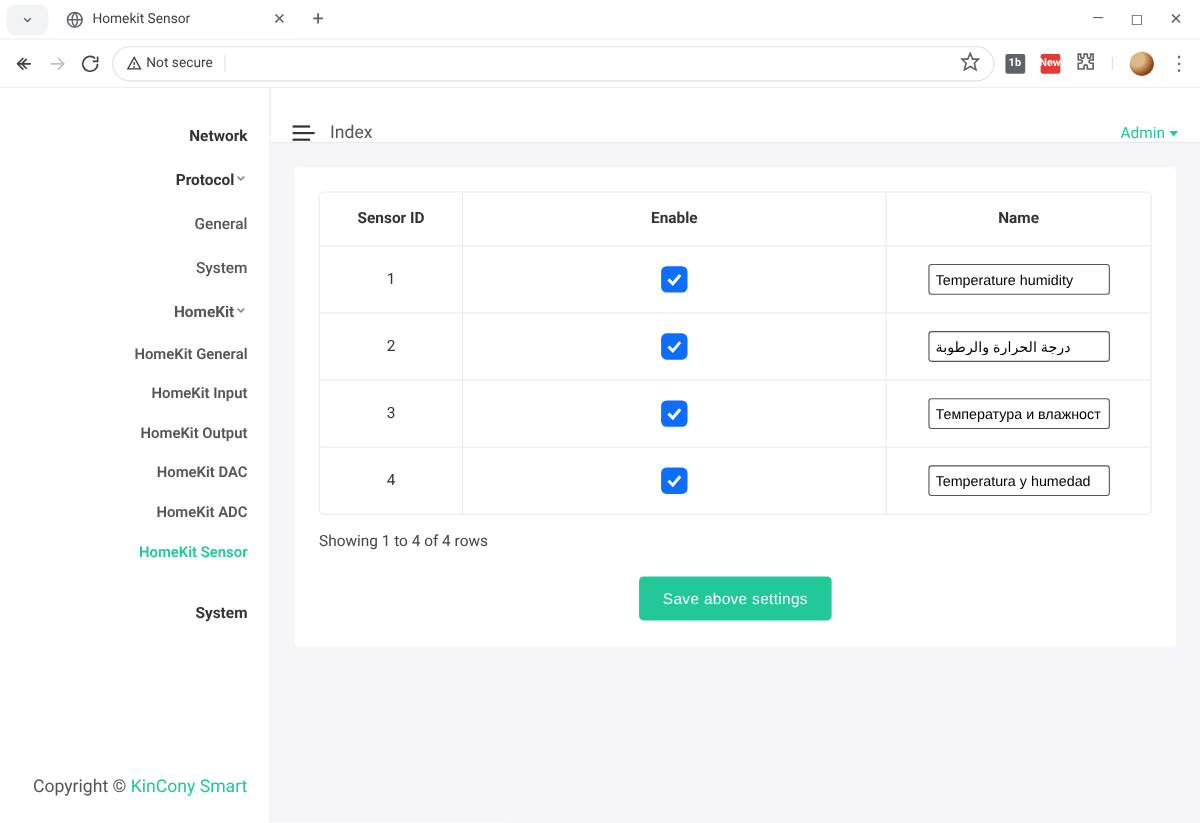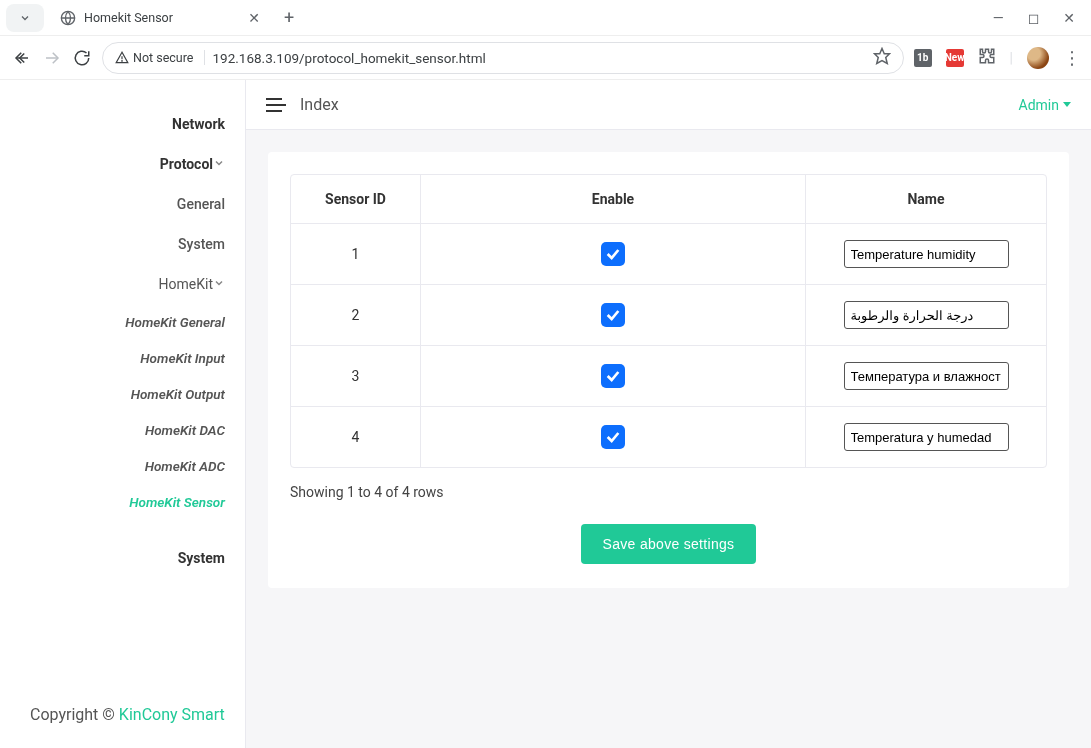--- a/index.html
+++ b/index.html
@@ -128,40 +128,40 @@
     align-items: center;
     justify-content: flex-end;
     padding: 12px 0;
     font-size: 14px;
     color: #555;
     cursor: pointer;
   }
   .nav-item.bold { font-weight: 700; color: #333; }
   .chev { color: #888; }
   .sub-list { margin-left: 14px; }
-  .sub-list .nav-item { padding: 10px 0; font-weight: 600; color: #555; font-size: 13.5px; font-style: italic; }
+  .sub-list .nav-item { padding: 10px 0; font-weight: 600; color: #555; font-size: 13.5px; }
   .sub-list .nav-item.active { color: #20c997; }
   .copyright {
     margin-top: auto;
     padding: 18px 0 10px 0;
     font-size: 16px;
     color: #555;
     margin-left: -8px;
   }
   .copyright a { color: #20c997; text-decoration: none; }
 
   .main {
     flex: 1;
     background: #f6f6f8;
     display: flex;
     flex-direction: column;
   }
   .topbar {
     display: flex;
-    align-items: center;
+    align-items: flex-end;
     padding: 0 20px;
     height: 50px;
     background: #fff;
     border-bottom: 1px solid #e9e9ef;
   }
   .hamburger {
     display: flex;
     flex-direction: column;
     justify-content: center;
     gap: 4px;
@@ -319,21 +319,20 @@
   </span>
   <div class="url-bar">
     <span class="secure">
       <svg width="14" height="14" viewBox="0 0 24 24" fill="none" stroke="#3c4043" stroke-width="2">
           <path d="M12 2 2 20h20L12 2z"></path>
           <line x1="12" y1="9" x2="12" y2="14"></line>
           <circle cx="12" cy="17" r="0.5" fill="#3c4043"></circle>
         </svg>
       <span>Not secure</span>
     </span>
-    <span class="url-text">192.168.3.109/protocol_homekit_sensor.html</span>
     <span class="url-star">
       <svg width="18" height="18" viewBox="0 0 24 24" fill="none" stroke="#5f6368" stroke-width="2">
           <polygon points="12 2 15 9 22 9 17 14 19 22 12 18 5 22 7 14 2 9 9 9"></polygon>
         </svg>
     </span>
   </div>
   <div class="ext-group">
     <span class="ext-icon ext-1b">1b</span>
     <span class="ext-icon ext-new">New</span>
     <span class="puzzle">
@@ -359,21 +358,21 @@
             <polyline points="6 9 12 15 18 9"></polyline>
           </svg>
       </span>
     </div>
     <div class="nav-item" style="font-weight:500">
       <span>General</span>
     </div>
     <div class="nav-item" style="font-weight:500">
       <span>System</span>
     </div>
-    <div class="nav-item" style="font-weight:400">
+    <div class="nav-item" style="font-weight:700">
       <span>HomeKit</span>
       <span class="chev">
         <svg width="12" height="12" viewBox="0 0 24 24" fill="none" stroke="#888" stroke-width="3">
             <polyline points="6 9 12 15 18 9"></polyline>
           </svg>
       </span>
     </div>
     <div class="sub-list">
       <div class="nav-item">
           <span>HomeKit General</span>

